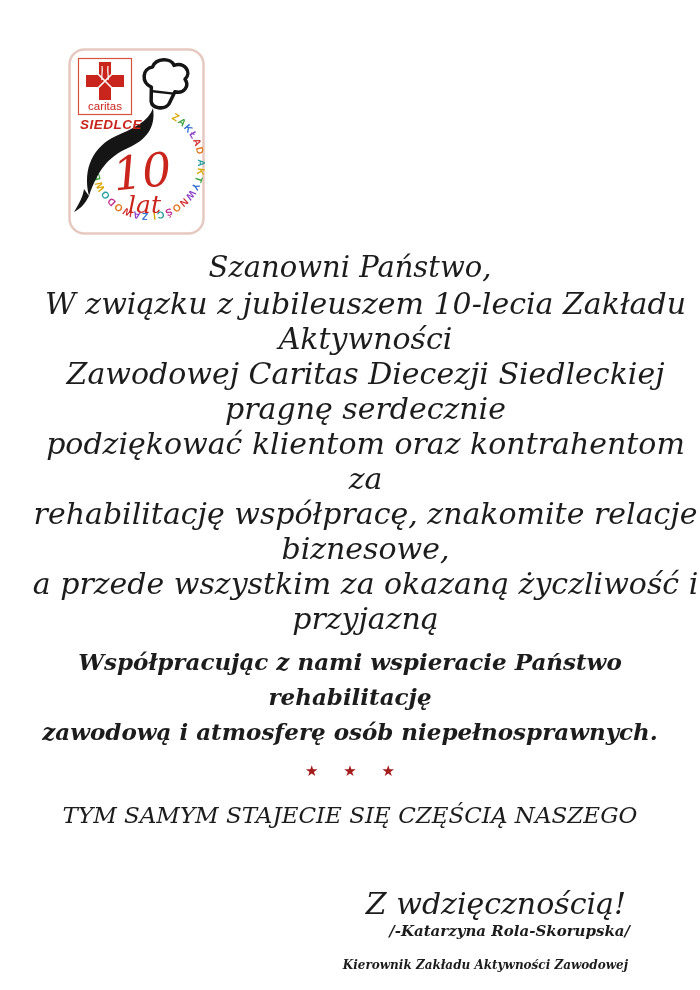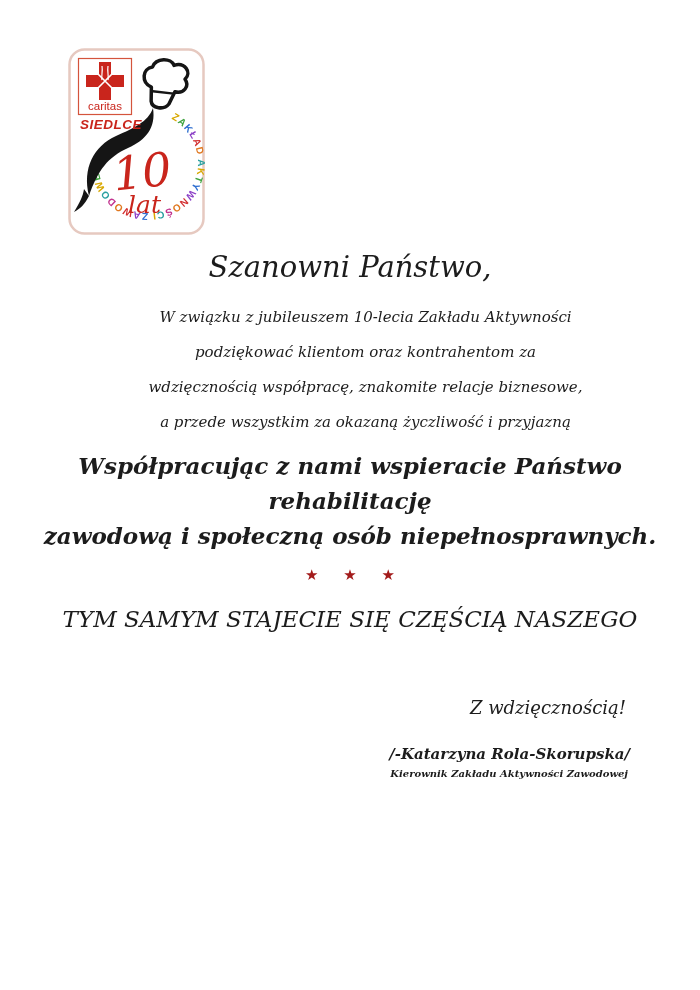--- a/index.html
+++ b/index.html
@@ -15,39 +15,39 @@
   
   .logo { position: absolute; left: 68px; top: 48px; width: 137px; height: 187px; }
 
   
   .content { position: absolute; left: 0; top: 0; width: 700px; }
   .title {
     margin-top: 248px; text-align: center;
     font-style: italic; font-size: 29px; line-height: 38px;
   }
   .para { text-align: center; font-style: italic; }
-  .p1 { margin-top: 14px; font-size: 15px; line-height: 35px; padding-left: 31px; }
+  .p1 { font-size: 30px; line-height: 35px; padding-left: 31px; }
   .p2 { margin-top: 8px;  font-size: 23px; line-height: 35px; font-weight: bold; }
   .stars {
     margin-top: 13px; text-align: center;
     font-family: "DejaVu Sans", sans-serif;
     font-size: 15px; letter-spacing: 10px; padding-left: 10px;
   }
   .p3 { margin-top: 19px; font-size: 23px; line-height: 33px; }
   .closing {
     margin-top: 55px; text-align: right; padding-right: 74px;
-    font-style: italic; font-size: 18px; line-height: 34px;
+    font-style: italic; font-size: 30px; line-height: 34px;
   }
   .sig-name {
-    margin-top: 19px; text-align: right; padding-right: 70px;
+    text-align: right; padding-right: 70px;
     font-style: italic; font-weight: bold; font-size: 15px; line-height: 20px;
   }
   .sig-title {
-    margin-top: 0; text-align: right; padding-right: 72px;
-    font-style: italic; font-weight: bold; font-size: 10px; line-height: 20px;
+    margin-top: 14px; text-align: right; padding-right: 72px;
+    font-style: italic; font-weight: bold; font-size: 12px; line-height: 20px;
   }
 </style>
 </head>
 <body>
 
 <div class="page">
 
   <div class="logo">
     <svg width="137" height="187" viewBox="0 0 137 187" xmlns="http://www.w3.org/2000/svg">
 
@@ -88,28 +88,29 @@
       <text x="60" y="165" font-family="DejaVu Serif, serif" font-style="italic" font-size="25" fill="#c9251c">lat</text>
     </svg>
   </div>
 
   <div class="content">
 
     <div class="title">Szanowni Państwo,</div>
 
     <div class="para p1">
       <div>W związku z jubileuszem 10-lecia Zakładu Aktywności</div>
+      <div>Zawodowej Caritas Diecezji Siedleckiej pragnę serdecznie</div>
       <div>podziękować klientom oraz kontrahentom za</div>
-      <div>wdzięcznością współpracę, znakomite relacje biznesowe,</div>
+      <div>rehabilitację współpracę, znakomite relacje biznesowe,</div>
       <div>a przede wszystkim za okazaną życzliwość i przyjazną</div>
     </div>
 
     <div class="para p2">
       <div>Współpracując z nami wspieracie Państwo rehabilitację</div>
-      <div>zawodową i społeczną osób niepełnosprawnych.</div>
+      <div>zawodową i atmosferę osób niepełnosprawnych.</div>
     </div>
 
     <div class="stars" style="color: rgb(163, 27, 27);">★ ★ ★</div>
 
     <div class="para p3">
       <div>TYM SAMYM STAJECIE SIĘ CZĘŚCIĄ NASZEGO</div>
     </div>
 
     <div class="closing">Z wdzięcznością!</div>
 

